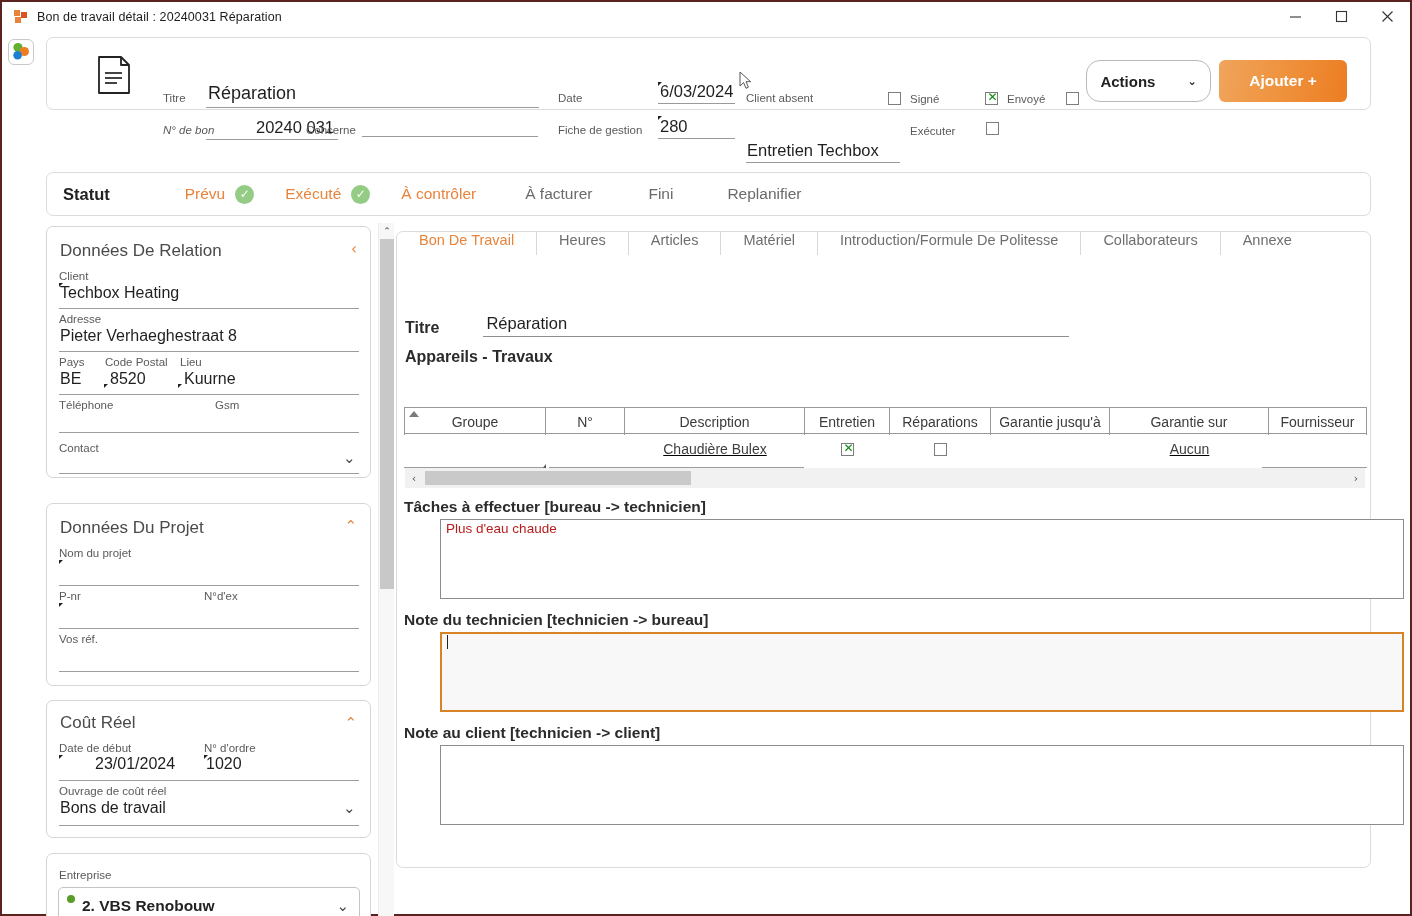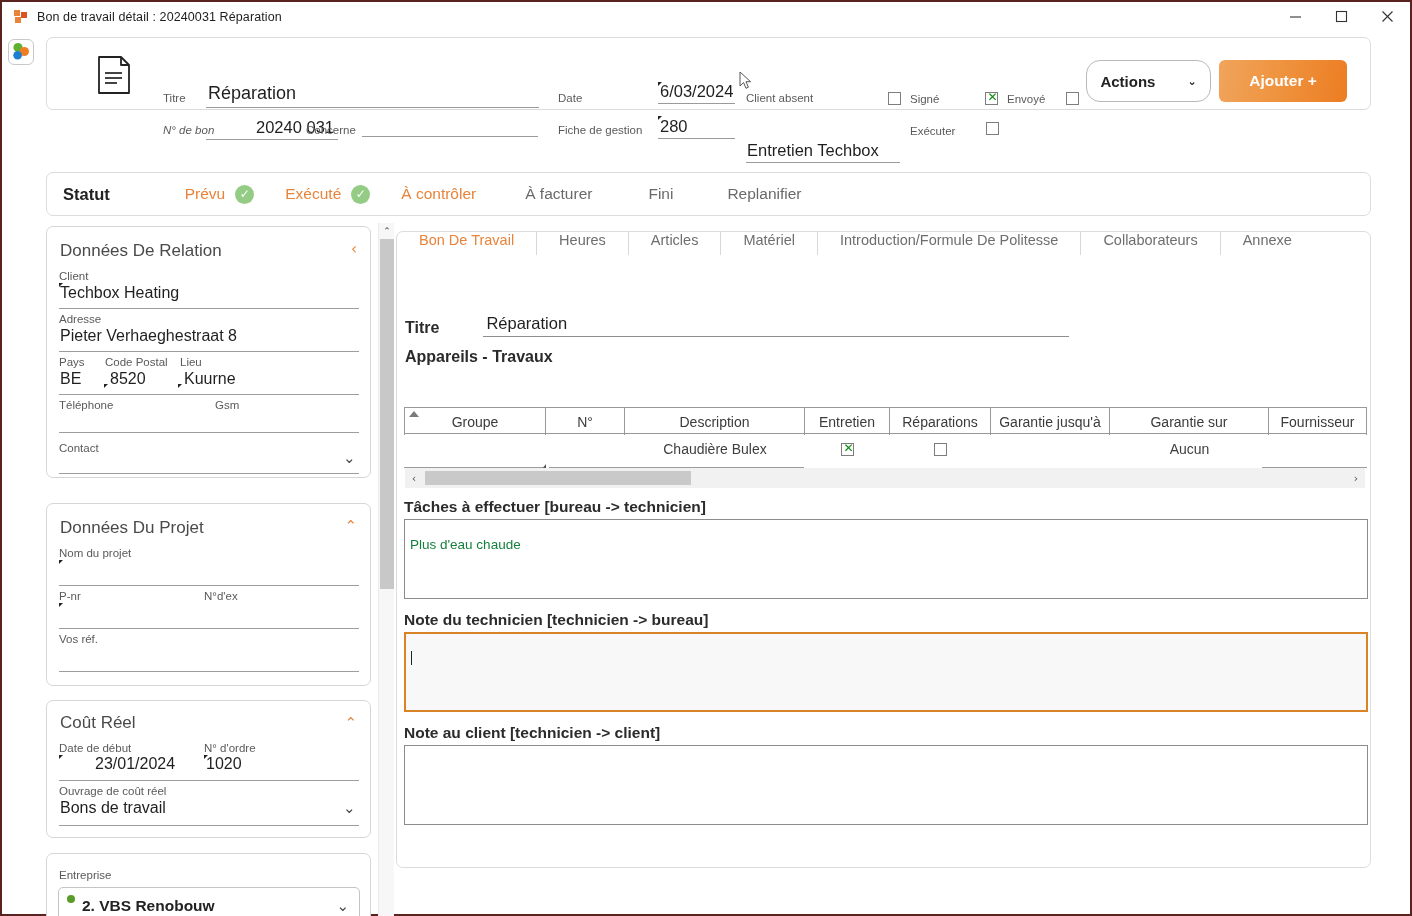--- a/index.html
+++ b/index.html
@@ -142,34 +142,34 @@
 
   
   #tbl { position: absolute; left: 7px; top: 131px; width: 963px; margin-top: 44px; }
   #tbl-head { display: flex; border-top: 1px solid #999; border-bottom: 1px solid #999;
               height: 27px; }
   .th { font-size: 14px; color: #3b3b3b; display: flex; align-items: center;
         justify-content: center; border-right: 1px solid #999; height: 27px;
         white-space: nowrap; overflow: hidden; }
   .th:first-child { border-left: 1px solid #999; }
   .th:last-child { border-right: 1px solid #999; }
-  #tbl-row { display: flex; height: 30px; }
+  #tbl-row { display: flex; height: 30px; text-decoration: underline; }
   .td { font-size: 14px; color: #3f3f3f; display: flex; align-items: center;
         justify-content: center; height: 30px; }
 
   #hscroll { position: absolute; left: 403px; top: 468px; width: 960px; height: 20px;
              background: #f1f1f1; display: flex; align-items: center; }
   #hscroll .ha { width: 18px; text-align: center; font-size: 11px; color: #555;
                  font-family: "DejaVu Sans", sans-serif; }
   #hthumb { position: absolute; left: 20px; top: 3px; width: 266px; height: 14px; background: #c9c9c9; }
 
   .tarea-lbl { position: absolute; font-size: 15.5px; font-weight: bold; color: #2b2b2b; }
   .tarea {
     position: absolute; border: 1px solid #8c8c8c; background: #fff;
-    font-size: 13.5px; color: #15803d; padding: 16px 5px; line-height: 1.35;
+    font-size: 13.5px; color: #b91c1c; padding: 0 5px; line-height: 1.35; margin-left: 36px;
   }
   .tarea.focused { border: 2px solid #d98327; background: #f8f8f8; }
   .caret { display: inline-block; width: 1px; height: 14px; background: #222;
            vertical-align: -2px; }
 
   #cursor { position: absolute; left: 737px; top: 40px; width: 13px; height: 19px; }
 </style>
 </head>
 <body>
 

